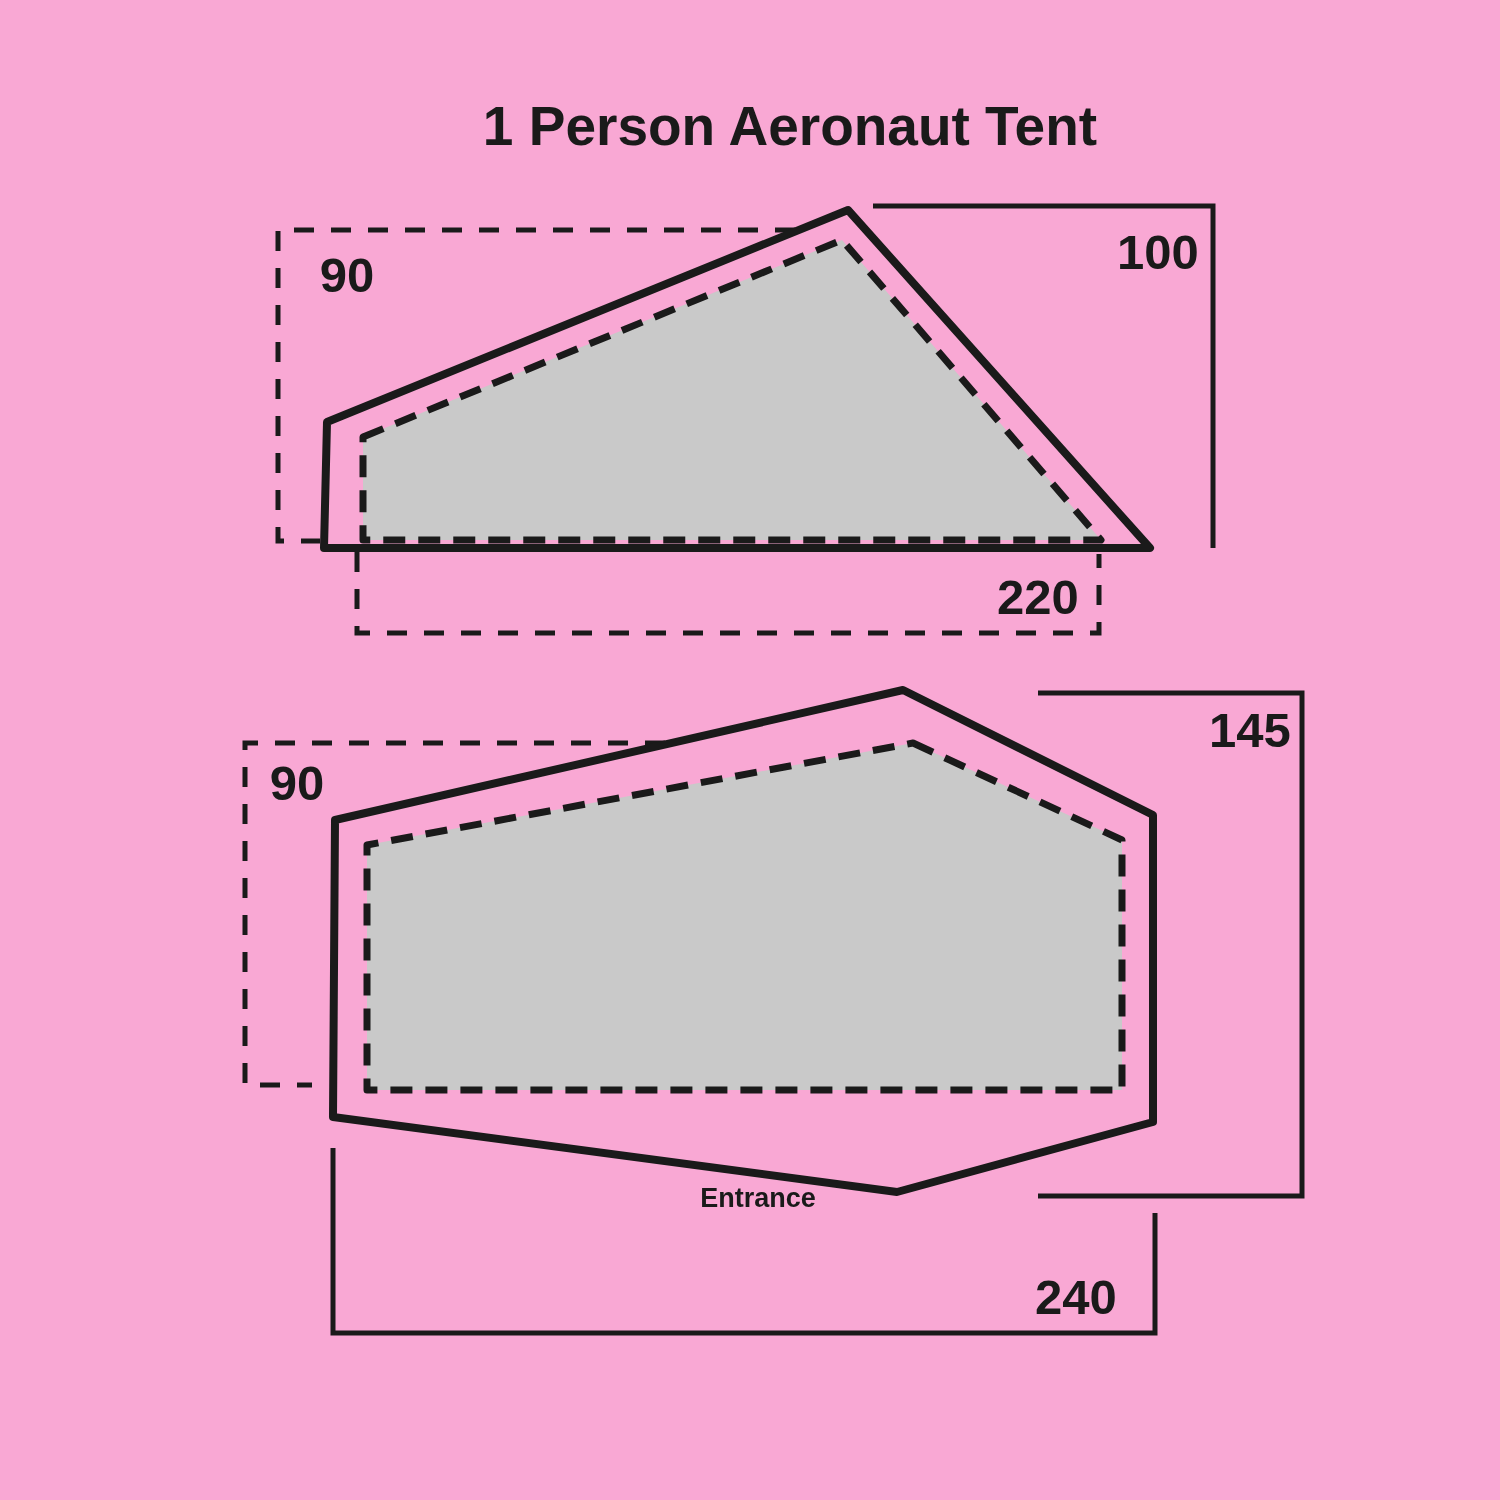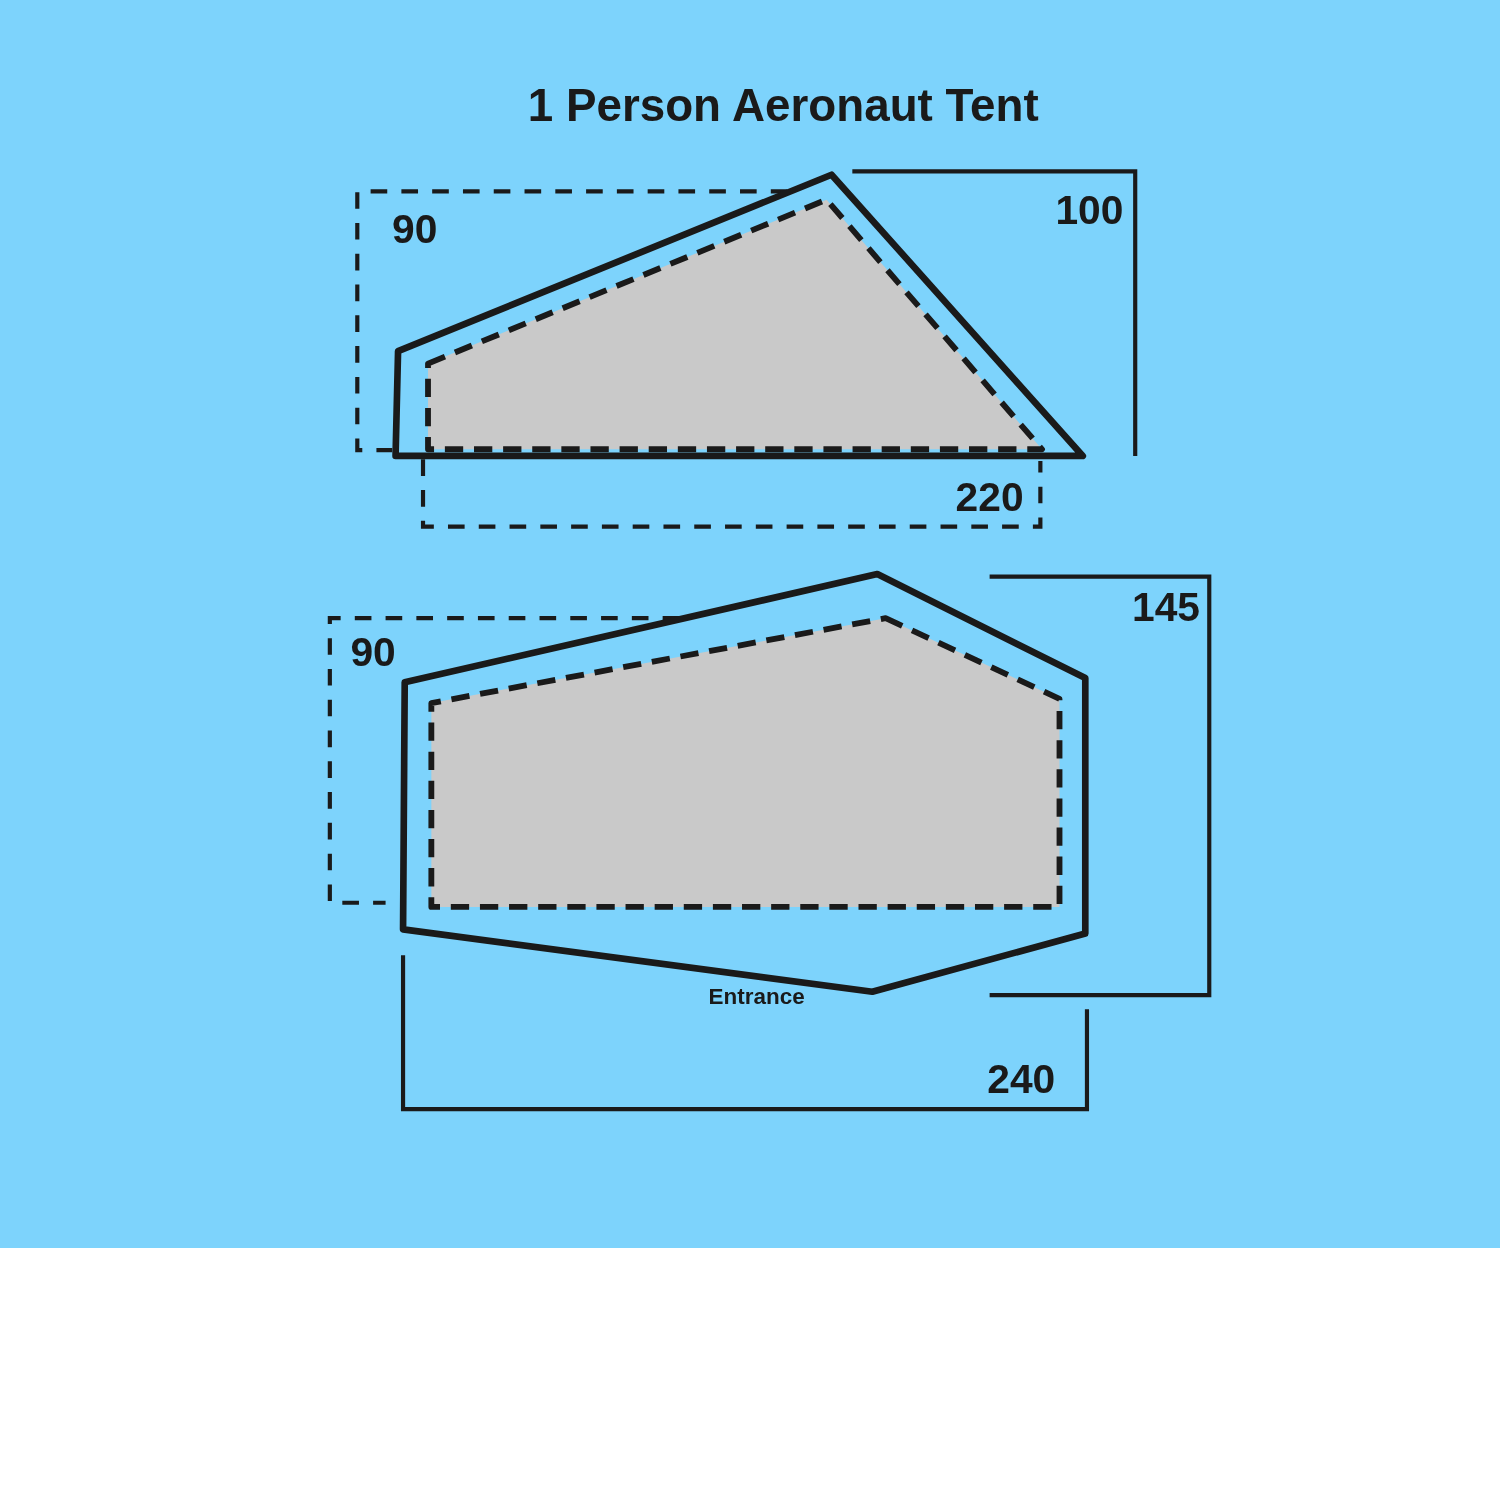--- a/index.html
+++ b/index.html
@@ -1,19 +1,19 @@
 <!DOCTYPE html>
 <html><head>
 <meta charset="utf-8">
 <style>
   html,body{margin:0;padding:0;background:#ffffff;}
   .canvas{
     position:relative;
-    width:1500px;height:1248px;
-    background:#7dd3fc;
+    width:1500px;height:1500px;
+    background:#f9a8d4;
     font-family:"Liberation Sans", sans-serif;
     overflow:hidden;
   }
   svg{position:absolute;left:0;top:0;width:100%;height:100%;}
 
   
   .outline{
     fill:none;
     stroke-width:8;
     stroke-linejoin:round;

